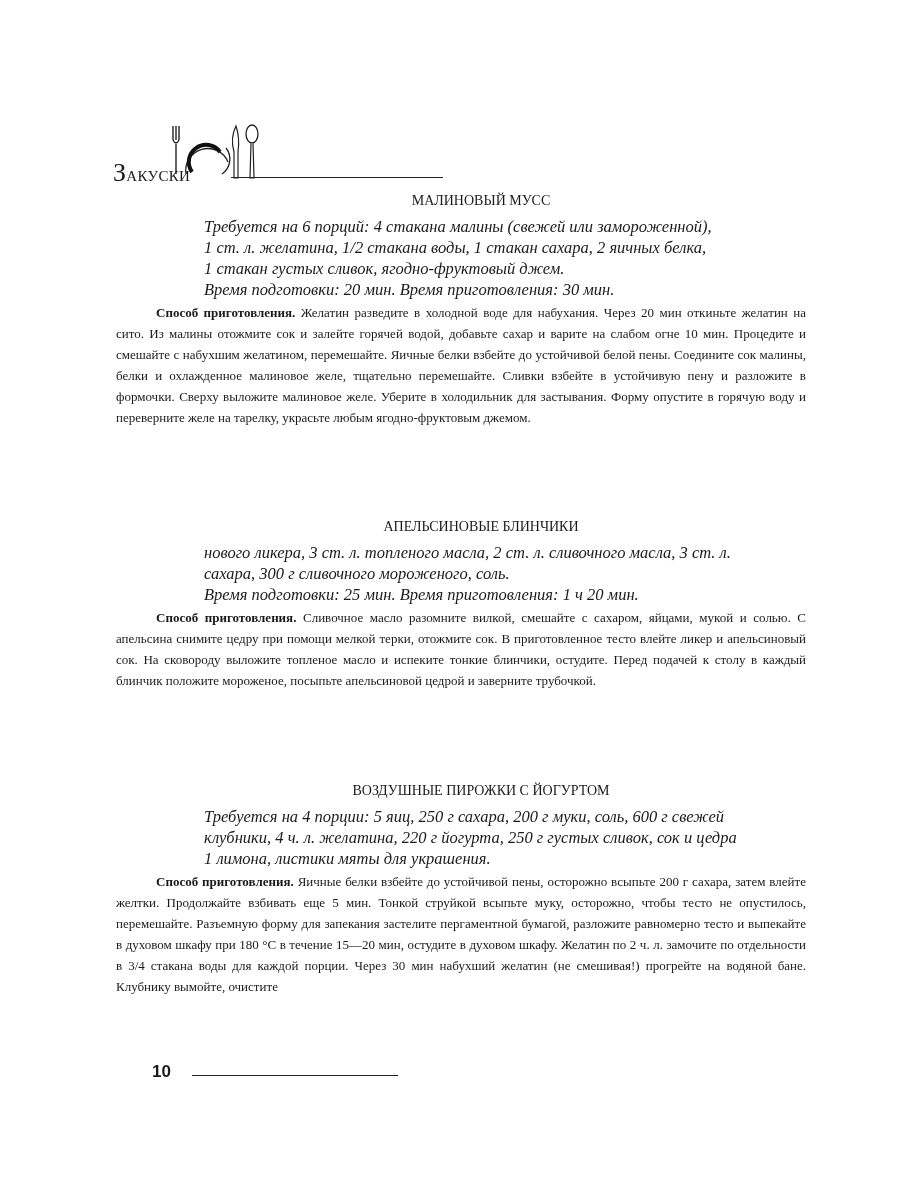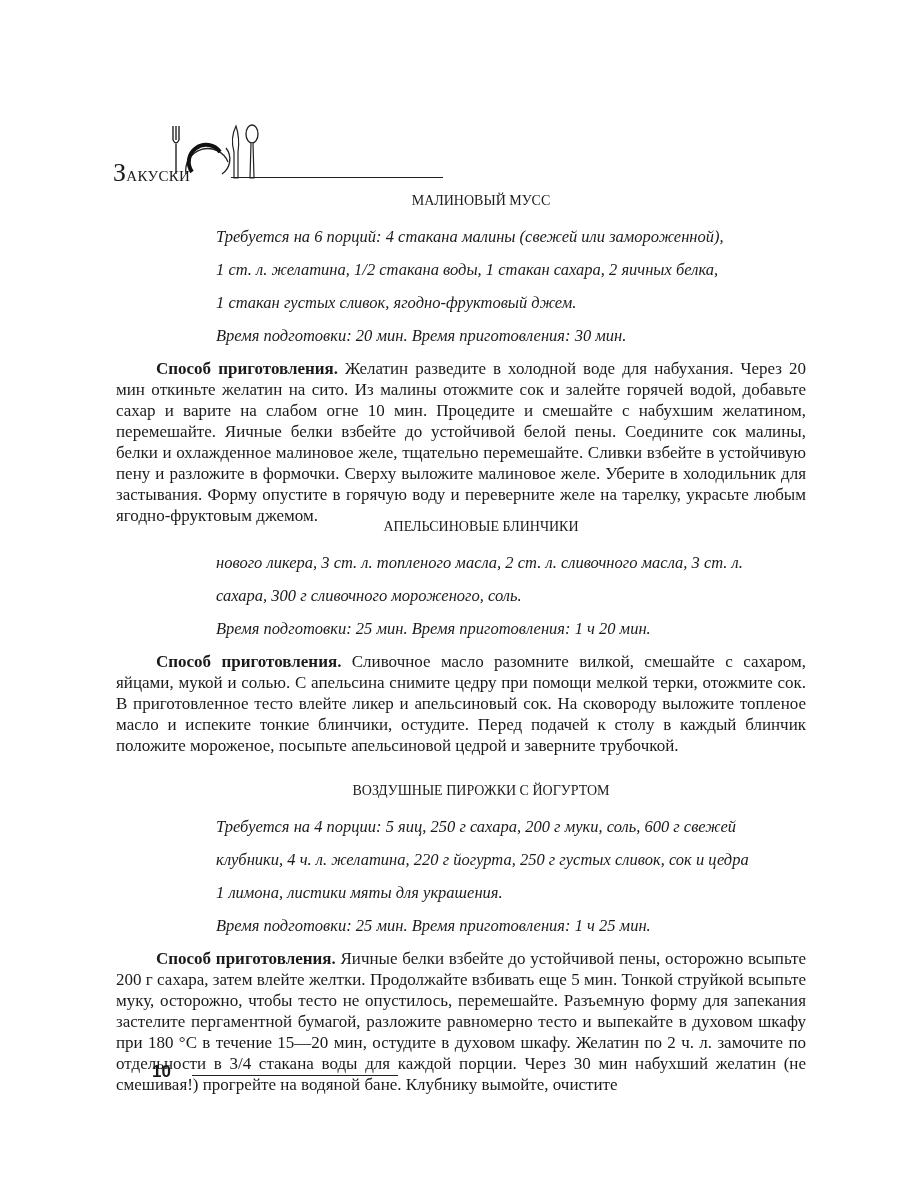--- a/index.html
+++ b/index.html
@@ -9,22 +9,22 @@
 
     .section-header { position: absolute; left: 113px; top: 122px; width: 220px; height: 62px; }
     .section-title { position: absolute; left: 0; top: 36px; font-size: 22px; letter-spacing: 0.3px; font-variant: small-caps; }
     .section-title .cap { font-size: 26px; }
     .section-rule { position: absolute; left: 118px; top: 55px; width: 212px; height: 1px; background: #222; }
     .tableware { position: absolute; left: 57px; top: 0; width: 100px; height: 60px; }
 
     .recipe { position: absolute; left: 116px; width: 690px; }
     .recipe-title { text-align: center; font-weight: normal; font-size: 14px; line-height: 26px; margin: 0 0 2px 0; padding-left: 40px; }
     .ingredients { font-style: italic; font-size: 16.5px; line-height: 21px; padding-left: 88px; margin: 0; }
-    .ingredients p { margin: 12px; }
-    .method { font-size: 17px; line-height: 21px; text-align: justify; margin: 2px 0 0 0; text-indent: 40px; }
+    .ingredients p { margin: 0; }
+    .method { font-size: 13px; line-height: 21px; text-align: justify; margin: 2px 0 0 0; text-indent: 40px; }
     .method b { font-weight: bold; }
 
     .footer { position: absolute; left: 124px; top: 1062px; width: 260px; height: 20px; margin-left: 28px; }
     .page-number { font-family: "Liberation Sans", "DejaVu Sans", sans-serif; font-weight: bold; font-size: 17px; position: absolute; left: 0; top: 0; }
     .footer-rule { position: absolute; left: 40px; top: 13px; width: 206px; height: 1px; background: #222; }
   </style>
 </head>
 <body>
 
 <div class="page">
@@ -73,21 +73,20 @@
     </div>
     <p class="method"><b>Способ приготовления.</b><span> Сливочное масло разомните вилкой, смешайте с сахаром, яйцами, мукой и солью. С апельсина снимите цедру при помощи мелкой терки, отожмите сок. В приготовленное тесто влейте ликер и апельсиновый сок. На сковороду выложите топленое масло и испеките тонкие блинчики, остудите. Перед подачей к столу в каждый блинчик положите мороженое, посыпьте апельсиновой цедрой и заверните трубочкой.</span></p>
   </div>
 
   <div class="recipe" style="top:778px;">
     <h2 class="recipe-title">ВОЗДУШНЫЕ ПИРОЖКИ С ЙОГУРТОМ</h2>
     <div class="ingredients">
       <p>Требуется на 4 порции: 5 яиц, 250 г сахара, 200 г муки, соль, 600 г свежей</p>
       <p>клубники, 4 ч. л. желатина, 220 г йогурта, 250 г густых сливок, сок и цедра</p>
       <p>1 лимона, листики мяты для украшения.</p>
-      <p>Время подготовки: 25 мин. Время приготовления: 1 ч 25 мин.</p>
     </div>
     <p class="method"><b>Способ приготовления.</b><span> Яичные белки взбейте до устойчивой пены, осторожно всыпьте 200 г сахара, затем влейте желтки. Продолжайте взбивать еще 5 мин. Тонкой струйкой всыпьте муку, осторожно, чтобы тесто не опустилось, перемешайте. Разъемную форму для запекания застелите пергаментной бумагой, разложите равномерно тесто и выпекайте в духовом шкафу при 180 °С в течение 15—20 мин, остудите в духовом шкафу. Желатин по 2 ч. л. замочите по отдельности в 3/4 стакана воды для каждой порции. Через 30 мин набухший желатин (не смешивая!) прогрейте на водяной бане. Клубнику вымойте, очистите</span></p>
   </div>
 
   <div class="footer">
     <span class="page-number">10</span>
     <div class="footer-rule"></div>
   </div>
 
 </div>

